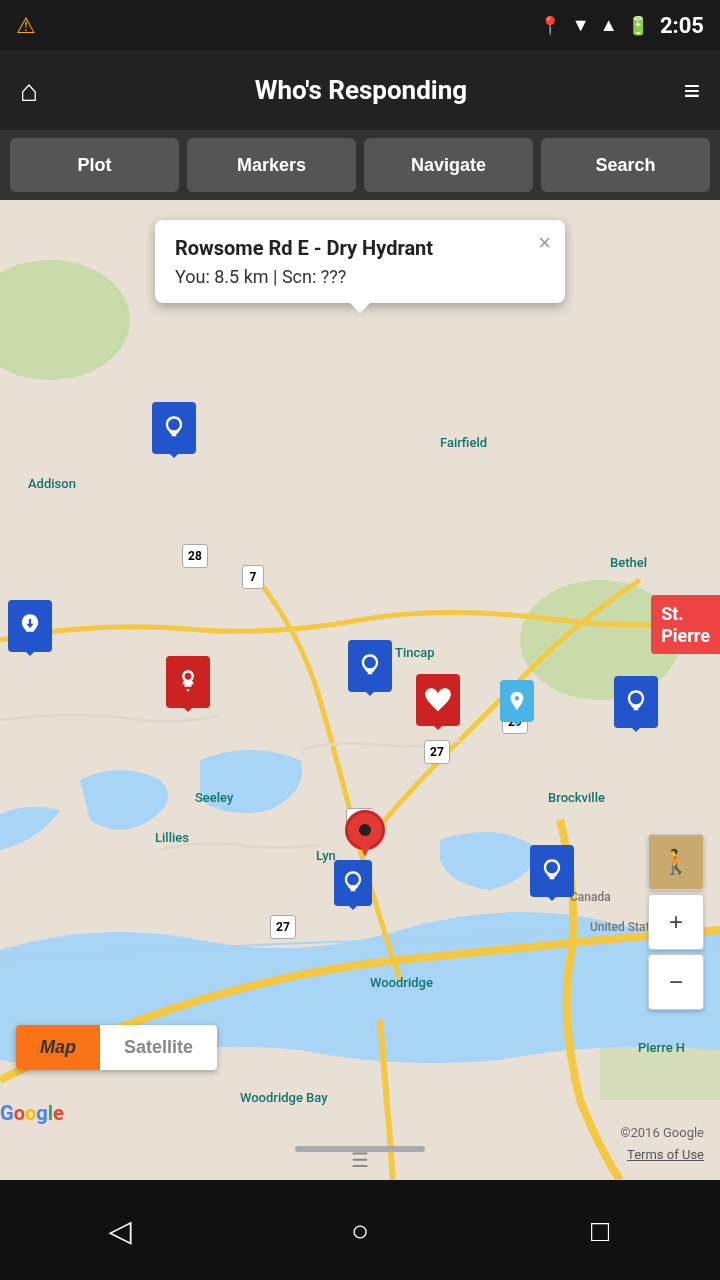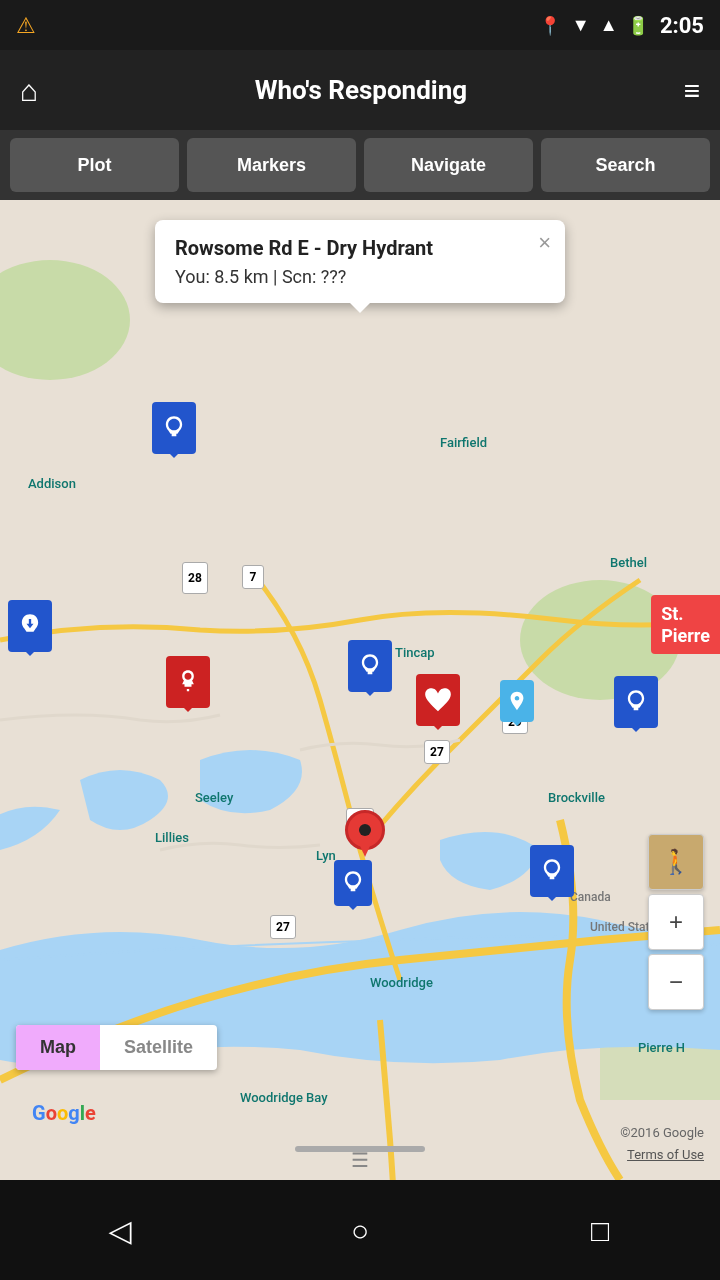--- a/index.html
+++ b/index.html
@@ -156,21 +156,21 @@
     .map-type-toggle {
       position: absolute; left: 16px; bottom: 110px;
       display: flex; background: #fff; border-radius: 4px;
       overflow: hidden; box-shadow: 0 2px 6px rgba(0,0,0,0.3);
       z-index: 80;
     }
     .map-type-btn {
       padding: 12px 24px; font-size: 18px; font-weight: bold;
       cursor: pointer; border: none; background: transparent; color: #333;
     }
-    .map-type-btn.active { background: #f0abfc; }
+    .map-type-btn.active { background: #f97316; font-style: italic; }
     .map-type-btn:not(.active) { color: #888; }
 
     
     .nav-bar {
       width: 720px; height: 100px; background: #111;
       display: flex; align-items: center; justify-content: space-around;
       position: absolute; bottom: 0;
     }
     .nav-btn {
       width: 80px; height: 80px; display: flex; align-items: center; justify-content: center;
@@ -255,21 +255,21 @@
   <span class="map-label" style="left:155px;top:630px;">Lillies</span>
   <span class="map-label" style="left:316px;top:648px;">Lyn</span>
   <span class="map-label" style="left:548px;top:590px;">Brockville</span>
   <span class="map-label" style="left:370px;top:775px;">Woodridge</span>
   <span class="map-label" style="left:240px;top:890px;">Woodridge Bay</span>
   <span class="map-label" style="left:638px;top:840px;">Pierre H</span>
 
   <span class="map-label" style="left:570px;top:690px;font-size:12px;color:#777;">Canada</span>
   <span class="map-label" style="left:590px;top:720px;font-size:12px;color:#777;">United States</span>
 
-  <div style="position:absolute;left:182px;top:362px;background:#fff;border:1px solid #aaa;border-radius:3px;width:26px;height:32px;display:flex;align-items:center;justify-content:center;font-size:12px;font-weight:bold;">28</div>
+  <div style="position:absolute;left:182px;top:344px;background:#fff;border:1px solid #aaa;border-radius:3px;width:26px;height:24px;display:flex;align-items:center;justify-content:center;font-size:12px;font-weight:bold;">28</div>
   <div style="position:absolute;left:242px;top:365px;background:#fff;border:1px solid #aaa;border-radius:3px;width:22px;height:24px;display:flex;align-items:center;justify-content:center;font-size:12px;font-weight:bold;">7</div>
   <div style="position:absolute;left:176px;top:466px;background:#fff;border:1px solid #aaa;border-radius:3px;width:28px;height:24px;display:flex;align-items:center;justify-content:center;font-size:12px;font-weight:bold;">46</div>
   <div style="position:absolute;left:424px;top:540px;background:#fff;border:1px solid #aaa;border-radius:3px;width:26px;height:24px;display:flex;align-items:center;justify-content:center;font-size:12px;font-weight:bold;">27</div>
   <div style="position:absolute;left:502px;top:510px;background:#fff;border:1px solid #aaa;border-radius:3px;width:26px;height:24px;display:flex;align-items:center;justify-content:center;font-size:12px;font-weight:bold;">29</div>
   <div style="position:absolute;left:270px;top:715px;background:#fff;border:1px solid #aaa;border-radius:3px;width:26px;height:24px;display:flex;align-items:center;justify-content:center;font-size:12px;font-weight:bold;">27</div>
 
   <div style="position:absolute;left:346px;top:608px;background:#fff;border:1px solid #aaa;border-radius:3px;width:28px;height:24px;display:flex;align-items:center;justify-content:center;font-size:11px;font-weight:bold;">376</div>
 
   <div class="marker" style="left:152px;top:202px;">
     <div class="blue-marker">
@@ -367,21 +367,21 @@
     <button class="map-ctrl-btn person-btn">🚶</button>
     <button class="map-ctrl-btn">+</button>
     <button class="map-ctrl-btn">−</button>
   </div>
 
   <div class="map-type-toggle">
     <button class="map-type-btn active">Map</button>
     <button class="map-type-btn">Satellite</button>
   </div>
 
-  <div style="position:absolute;bottom:55px;left:32px;z-index:80;">
+  <div style="position:absolute;bottom:55px;left:0;z-index:80;">
     <span style="font-size:20px;font-weight:bold;">
       <span style="color:#4285F4;">G</span><span style="color:#EA4335;">o</span><span style="color:#FBBC05;">o</span><span style="color:#4285F4;">g</span><span style="color:#34A853;">l</span><span style="color:#EA4335;">e</span>
     </span>
   </div>
 
   <div style="position:absolute;bottom:28px;left:50%;transform:translateX(-50%);width:130px;height:6px;background:#aaa;border-radius:3px;z-index:80;"></div>
 
   <span style="position:absolute;bottom:40px;right:16px;font-size:13px;color:#666;z-index:80;">©2016 Google</span>
   <span style="position:absolute;bottom:18px;right:16px;font-size:13px;color:#555;z-index:80;text-decoration:underline;">Terms of Use</span>
 

